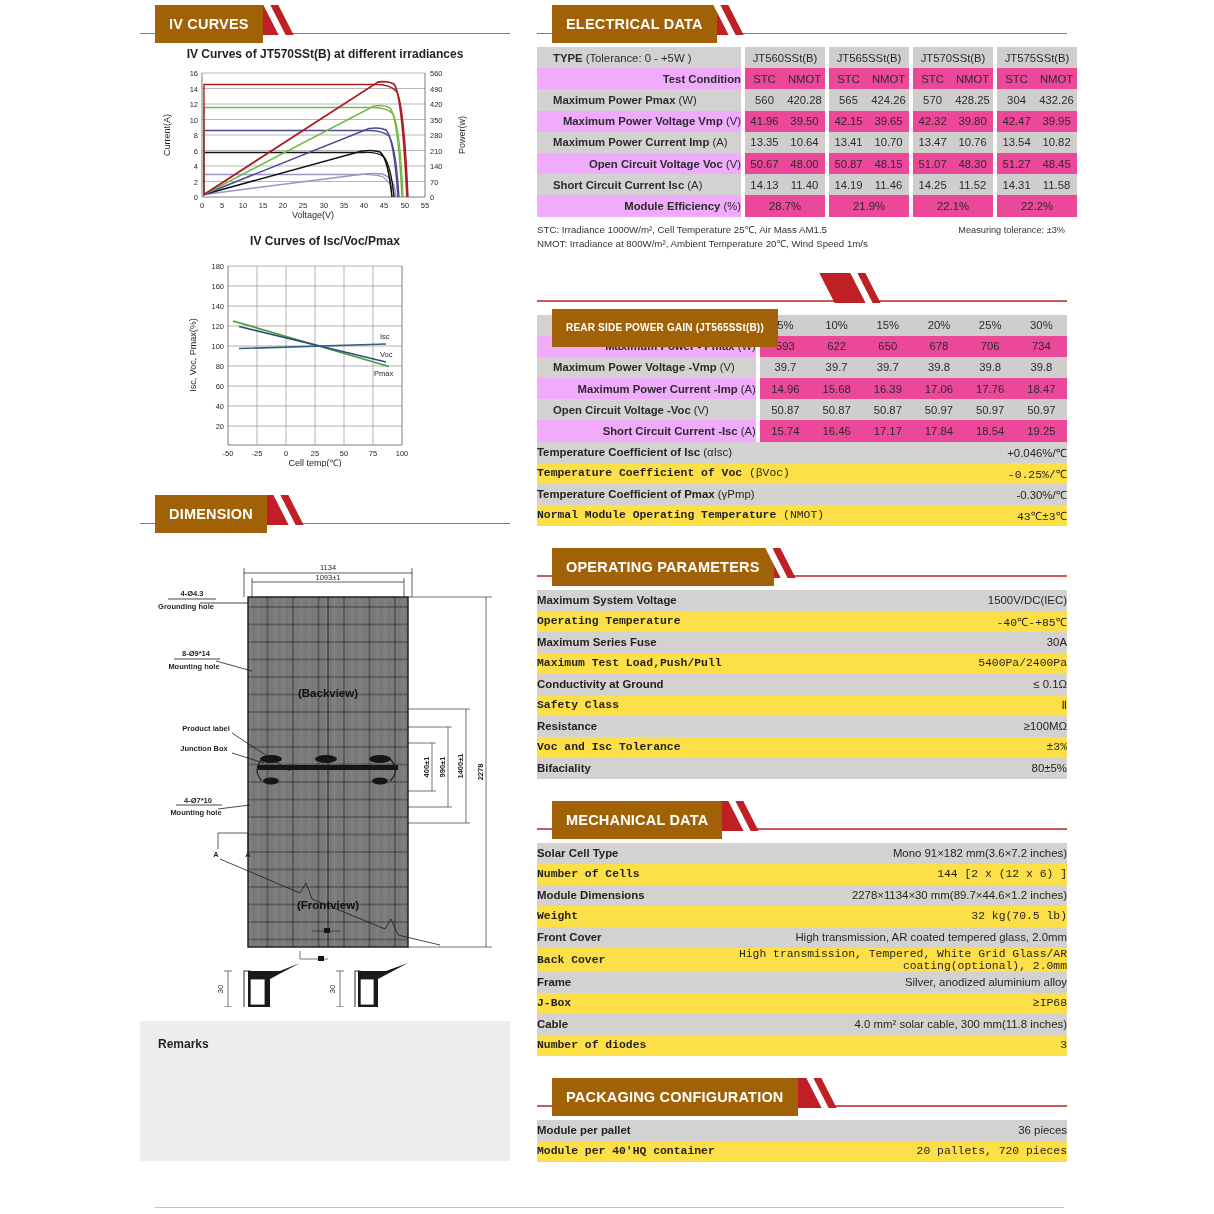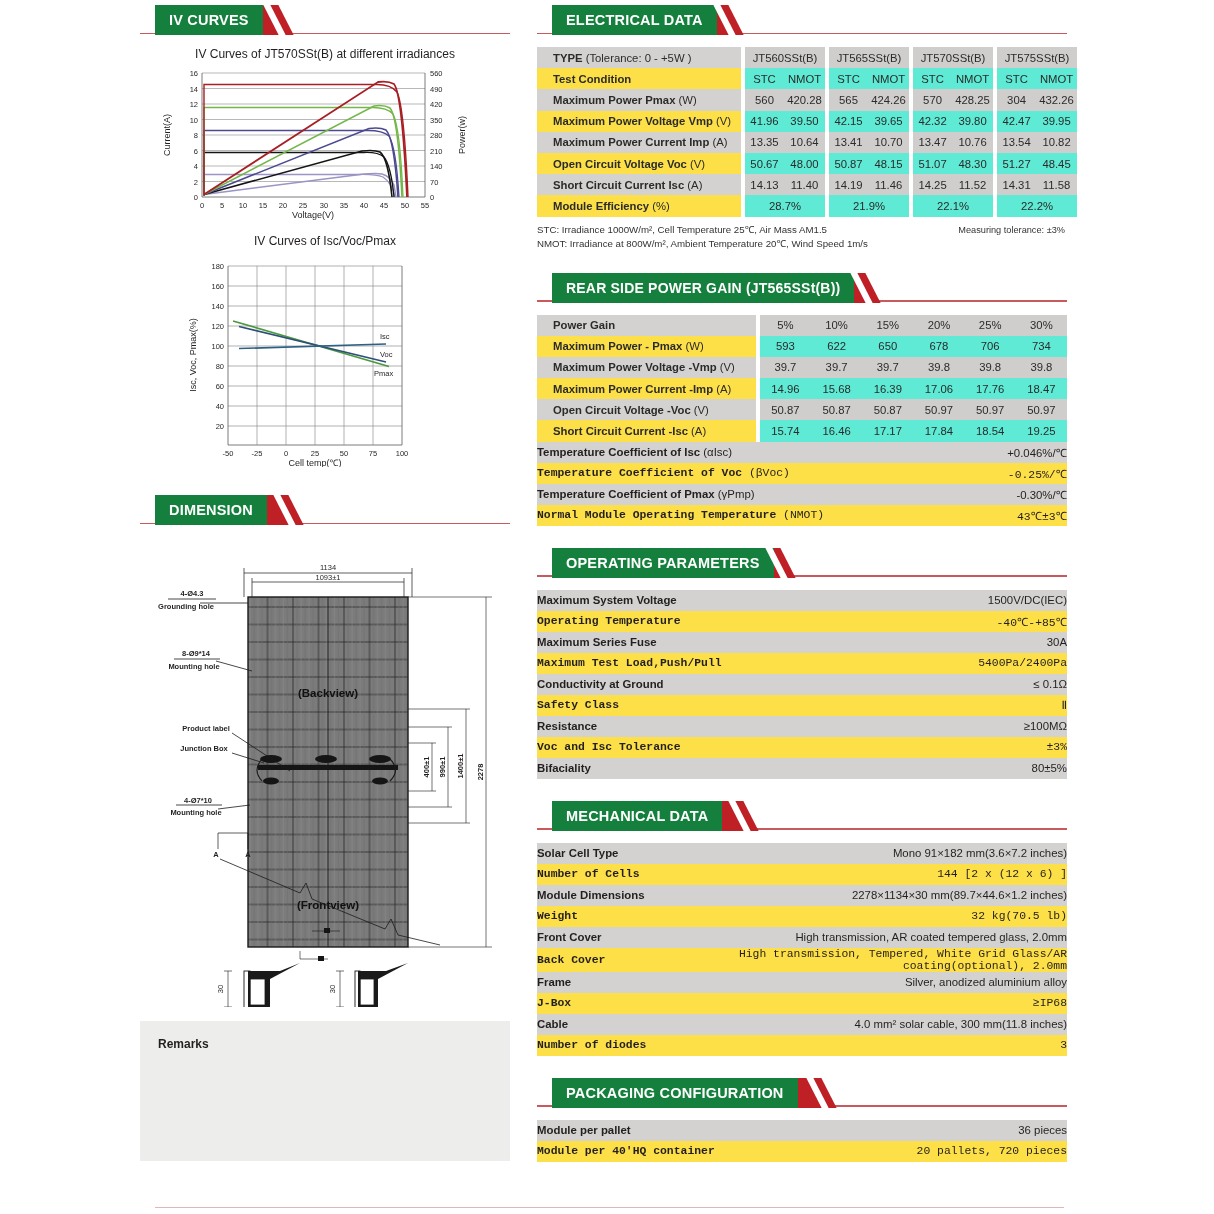--- a/index.html
+++ b/index.html
@@ -17,29 +17,29 @@
   .gutter-l{position:absolute;left:0;top:0;width:140px;height:1214px;background:#ffffff;}
   .gutter-r{position:absolute;right:0;top:0;width:140px;height:1214px;background:#ffffff;}
 
   
   .col-left{position:absolute;left:140px;top:0;width:370px;}
   .col-right{position:absolute;left:537px;top:0;width:530px;}
 
   
   .banner{position:relative;height:30px;margin-bottom:12px;}
   .banner .slab{
-    position:absolute;left:15px;top:0;height:30px;
-    background:#15803d;
+    position:absolute;left:15px;top:0;height:38px;
+    background:#a16207;
     display:flex;align-items:center;
     padding:0 14px 0 14px;
     color:#fff;font-weight:bold;font-size:14.5px;letter-spacing:.2px;
     white-space:nowrap;
     z-index:2;
   }
-  .banner .slab.small{font-size:14px;}
+  .banner .slab.small{font-size:10px;margin-top:36px;}
   .banner .tail{
     position:absolute;top:0;height:30px;width:34px;
     background:#bf2026;
     transform:skewX(27deg);
     z-index:1;
   }
   .banner .notch{
     position:absolute;top:0;height:30px;width:16px;
     background:#ffffff;
     transform:skewX(27deg);
@@ -57,31 +57,31 @@
   .lbl{padding-left:10px;font-weight:bold;color:#231f20;white-space:nowrap;}
   .lbl .unit{font-weight:normal;}
   .val{text-align:right;padding-right:10px;color:#231f20;}
 
   
   table.elec{border-collapse:collapse;width:100%;font-size:11.3px;table-layout:fixed;}
   table.elec td{height:21.2px;vertical-align:middle;padding:0;}
   table.elec td.name{padding-left:16px;font-weight:bold;white-space:nowrap;}
   table.elec td.c{text-align:center;}
   .d-dark{background:#cfcecc;}
-  .d-light{background:#5eead4;}
+  .d-light{background:#ec4899;}
   .n-dark{background:#d3d2d0;}
-  .n-light{background:#fde047;}
+  .n-light{background:#f0abfc;text-align:right;}
   .sep{background:#ffffff;width:4px;}
   .unit{font-weight:normal;}
 
   .note{font-size:9.7px;color:#333;margin-top:6px;line-height:14px;position:relative;}
   .note .tol{position:absolute;right:2px;top:0;font-size:9.2px;}
 
   
-  .chart-title{text-align:center;font-size:12px;font-weight:400;color:#231f20;margin:10px 0 4px 0;}
+  .chart-title{text-align:center;font-size:12px;font-weight:700;color:#231f20;margin:10px 0 4px 0;}
   .chart-box{position:relative;}
   svg{display:block;}
   .tick{font-size:7.5px;fill:#231f20;font-family:"Liberation Sans",sans-serif;}
   .ax-title{font-size:9px;fill:#231f20;font-family:"Liberation Sans",sans-serif;}
 
   
   .remarks{background:#ededeb;height:140px;margin-top:14px;position:relative;}
   .remarks .rtxt{position:absolute;left:18px;top:16px;font-size:12px;font-weight:bold;color:#231f20;}
 
   .bottom-rule{position:absolute;left:155px;right:150px;bottom:6px;height:1px;background:#e2b6b6;}

